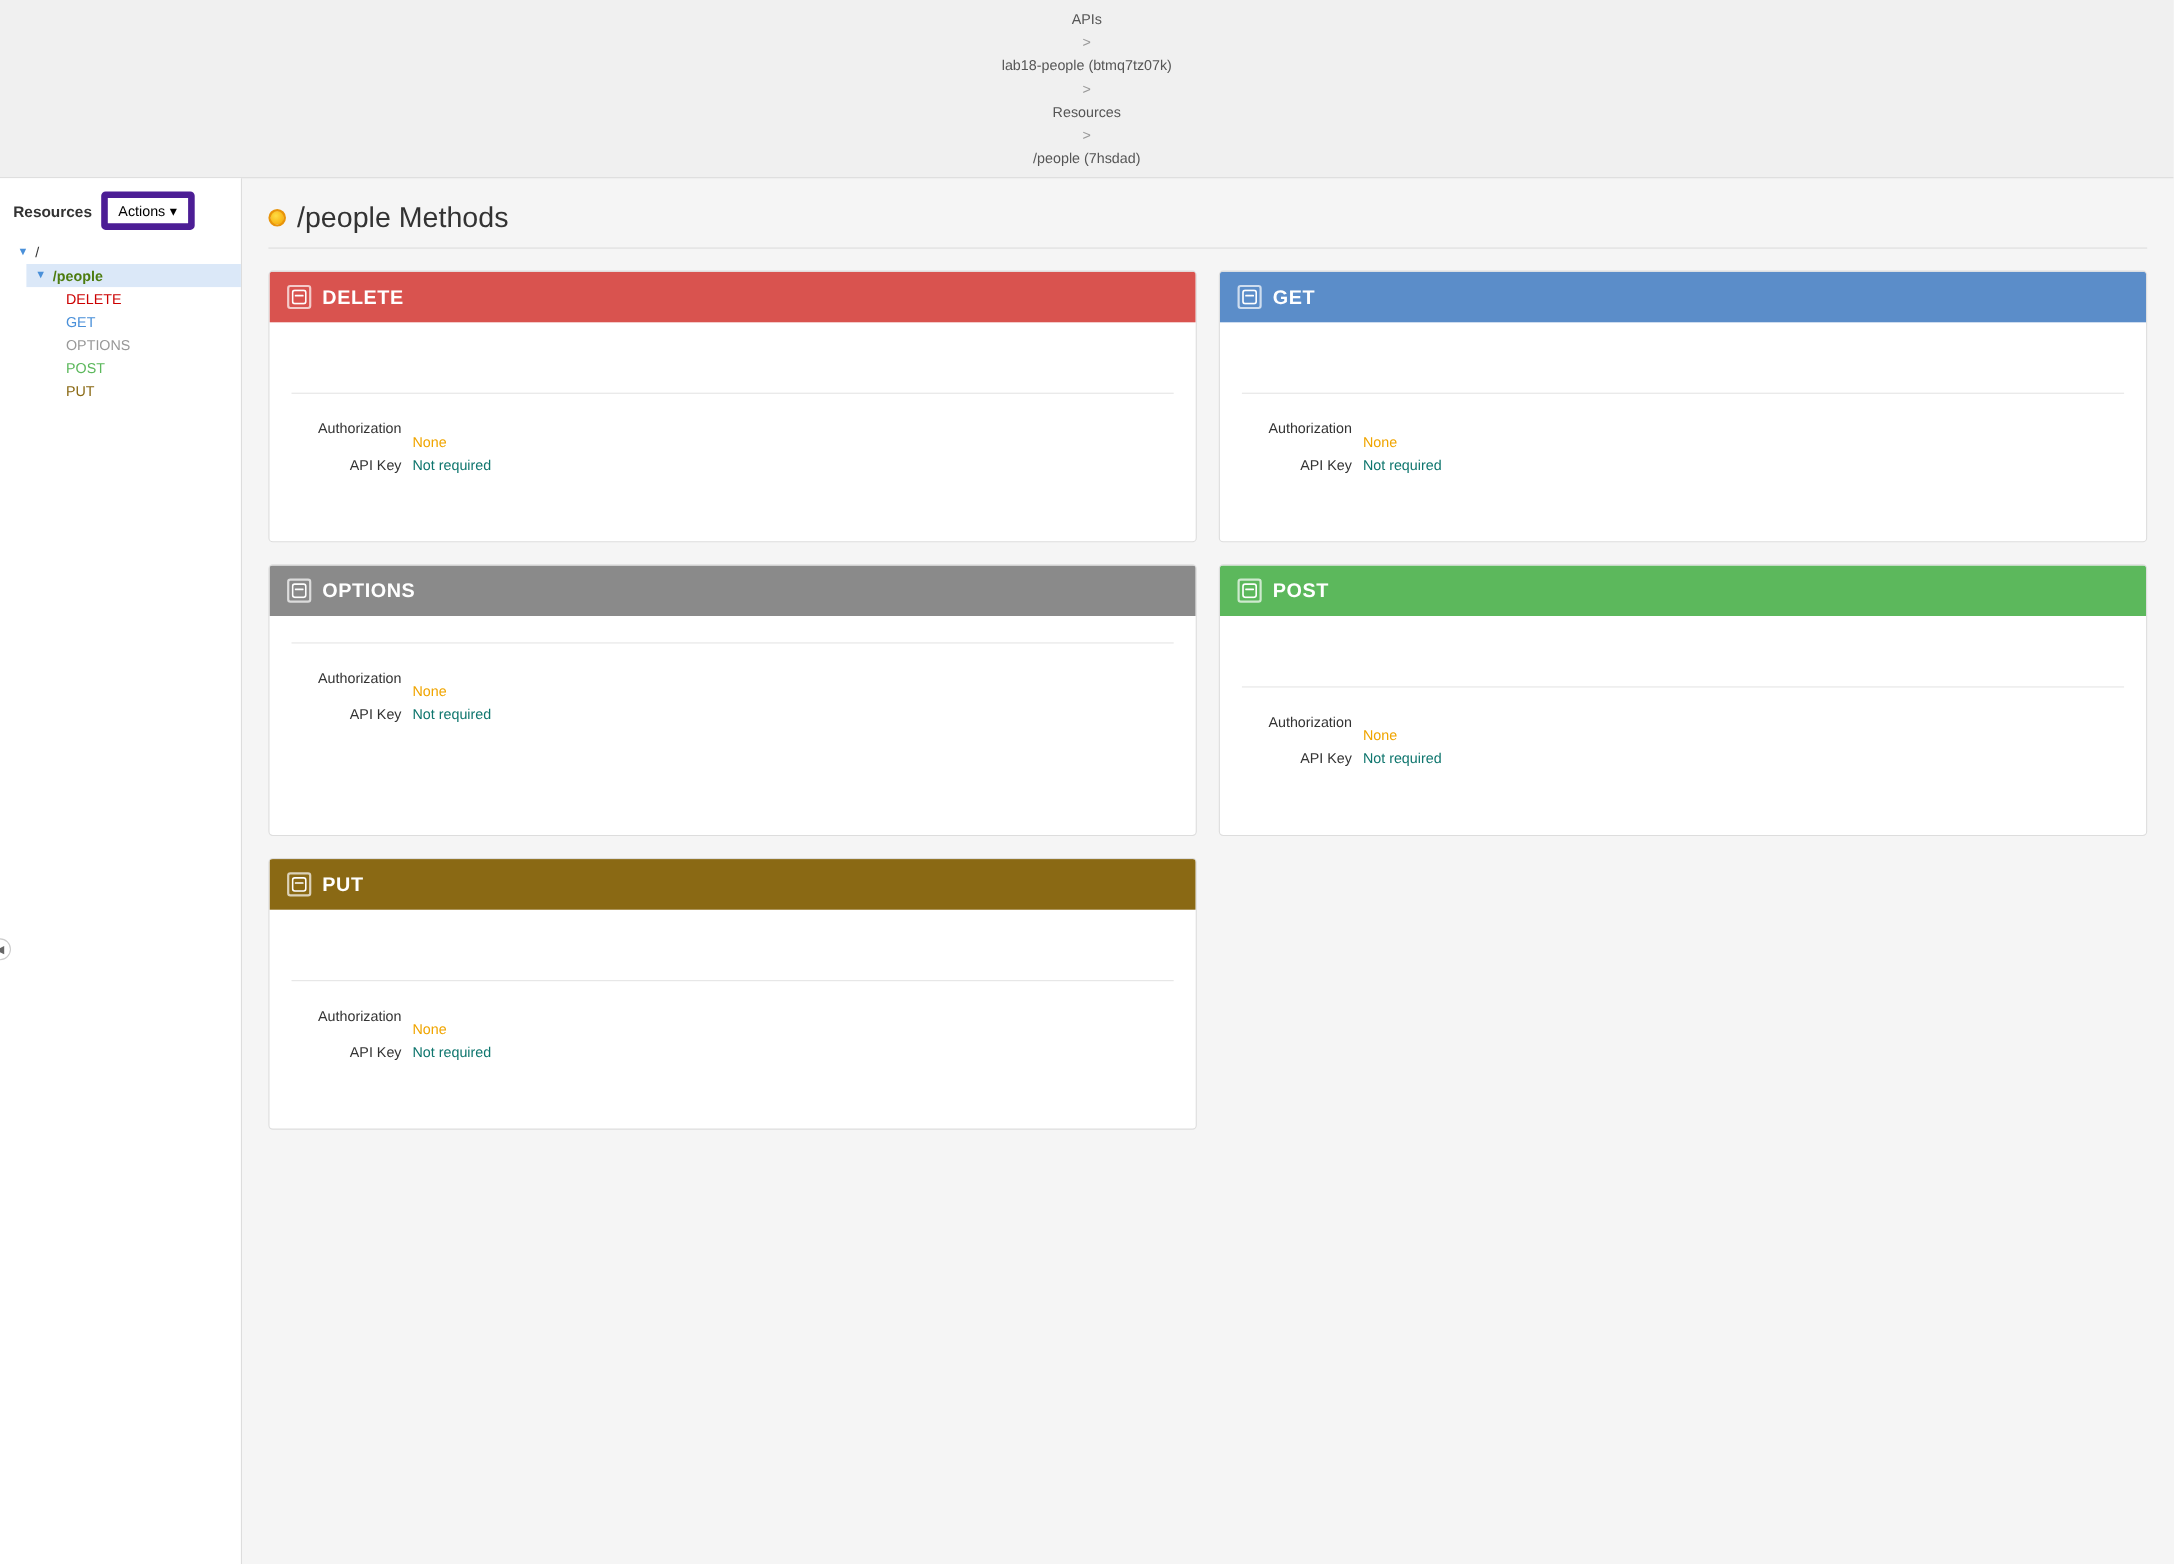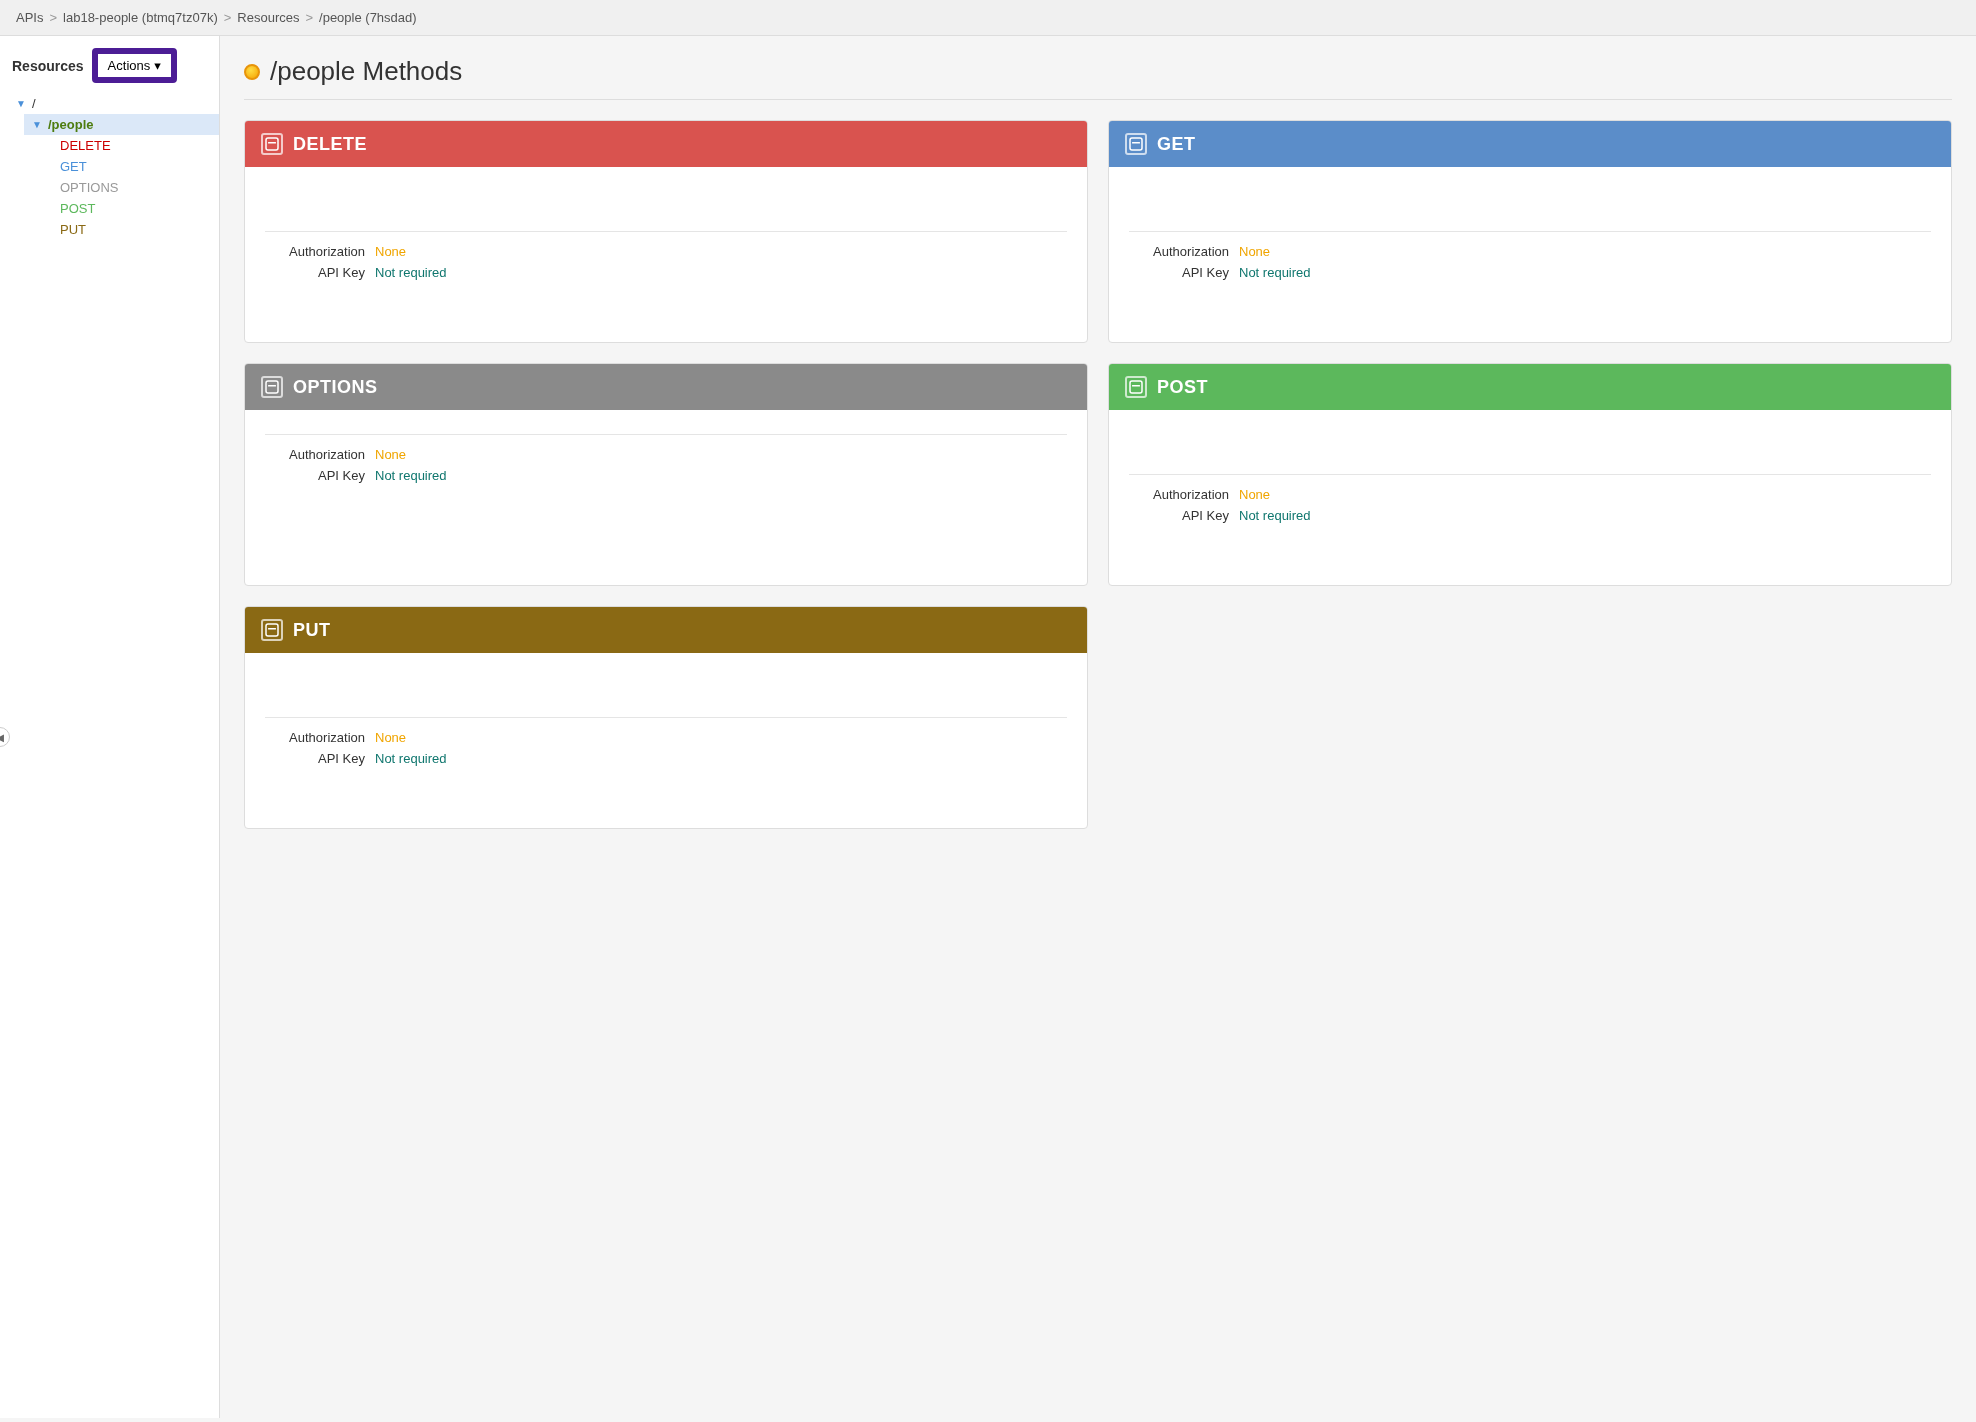--- a/index.html
+++ b/index.html
@@ -8,20 +8,21 @@
     
     .breadcrumb {
       background: #f0f0f0;
       border-bottom: 1px solid #ddd;
       padding: 10px 16px;
       font-size: 13px;
       color: #555;
       display: flex;
       align-items: center;
       gap: 6px;
+      flex-direction: column;
     }
     .breadcrumb a { color: #555; text-decoration: none; }
     .breadcrumb .sep { color: #999; }
 
     
     .layout {
       display: flex;
       height: calc(100vh - 40px);
     }
 
@@ -193,21 +194,21 @@
       font-size: 13px;
       width: 110px;
       text-align: right;
       padding-right: 10px;
       color: #333;
     }
     .card-row-value {
       font-size: 13px;
       color: #0f766e;
     }
-    .card-row-value.none { color: #f0a500; }
+    .card-row-value.none { color: #f0a500; margin-top: 24px; }
 
     .card-spacer { height: 40px; }
   </style>
 </head>
 <body>
 
 <div class="breadcrumb">
   <a href="#">APIs</a>
   <span class="sep">&gt;</span>
   <a href="#">lab18-people (btmq7tz07k)</a>

